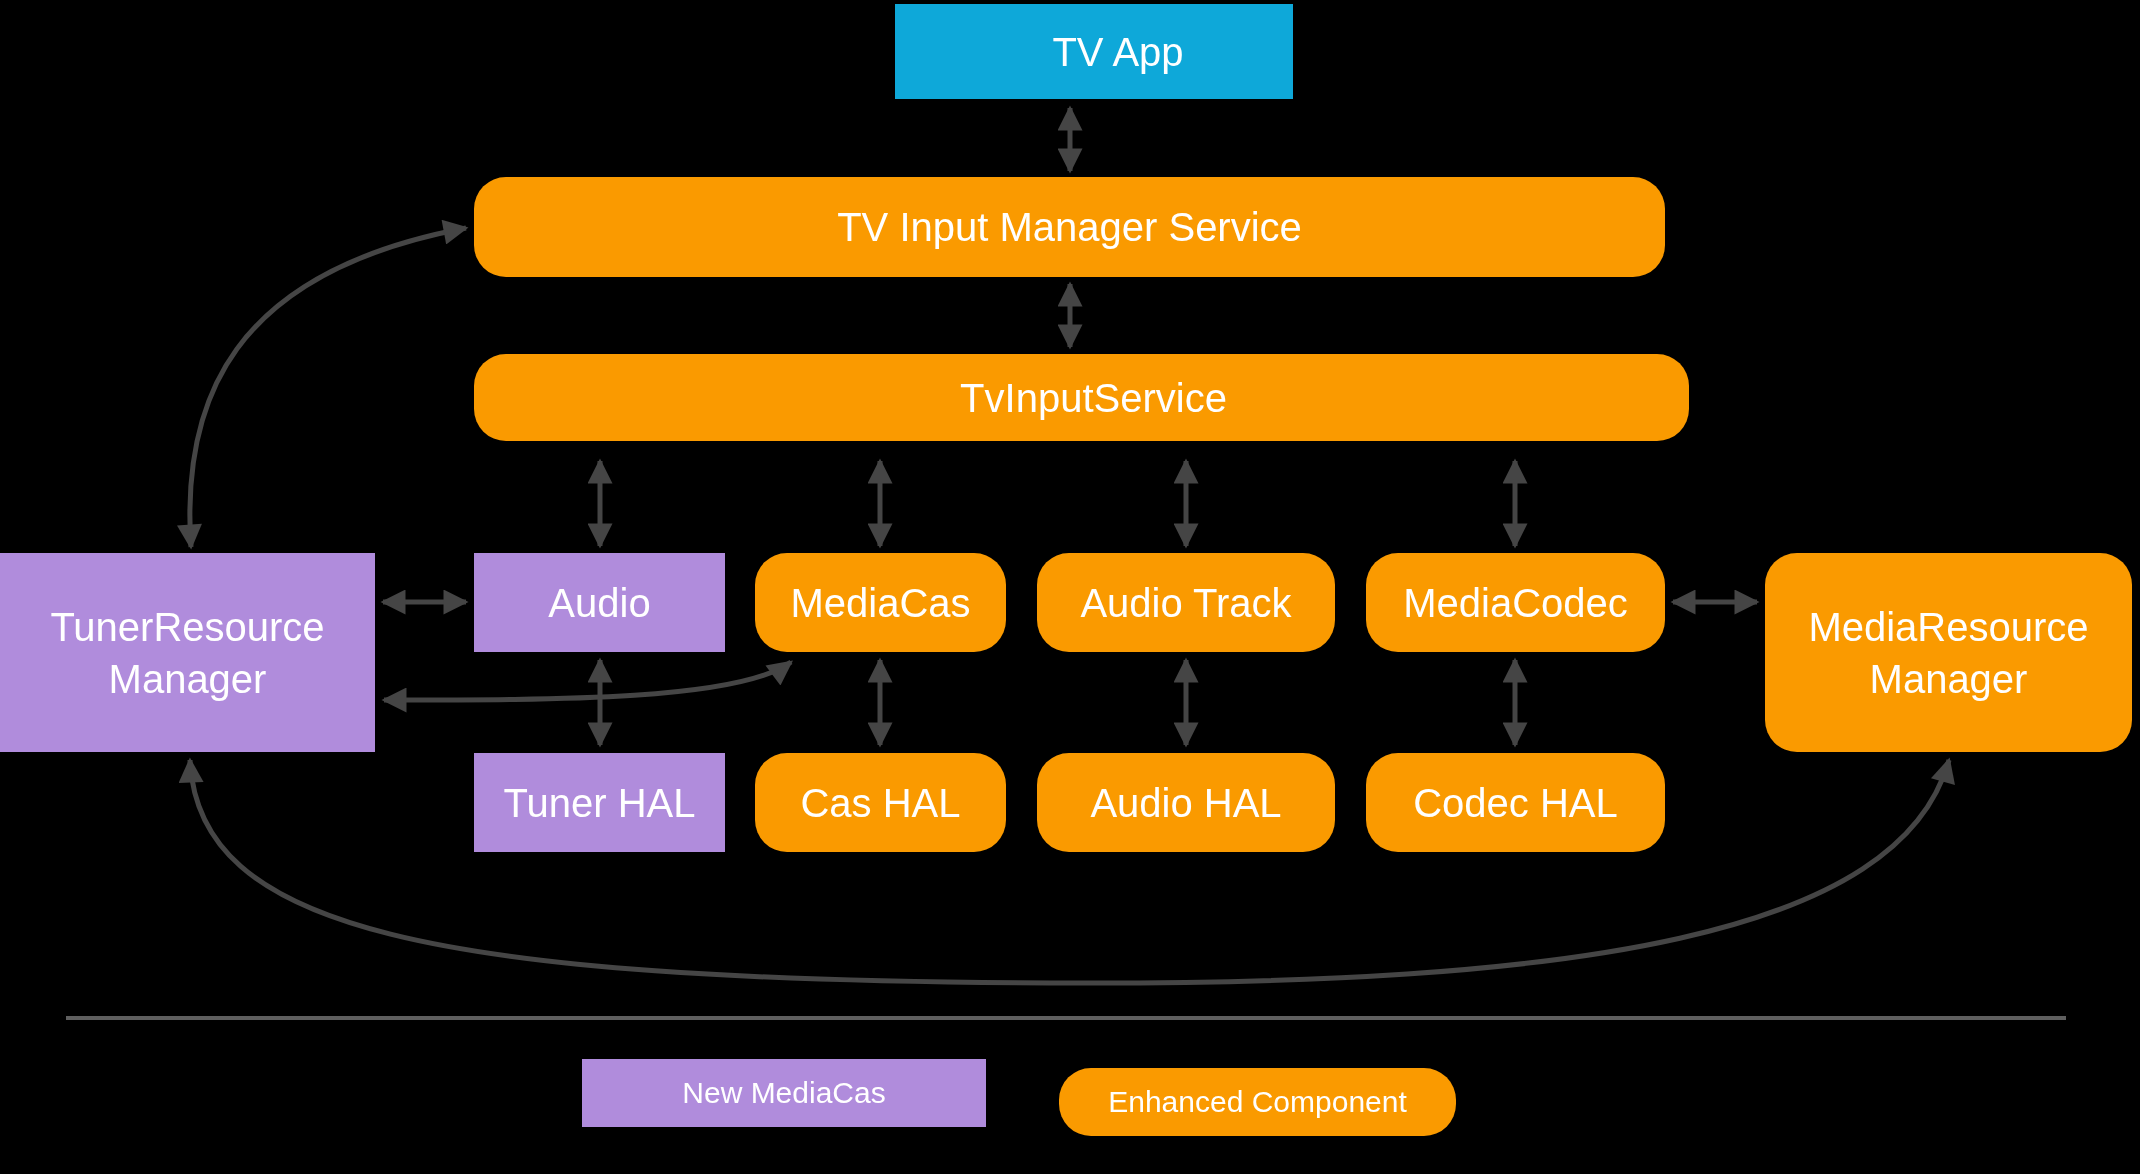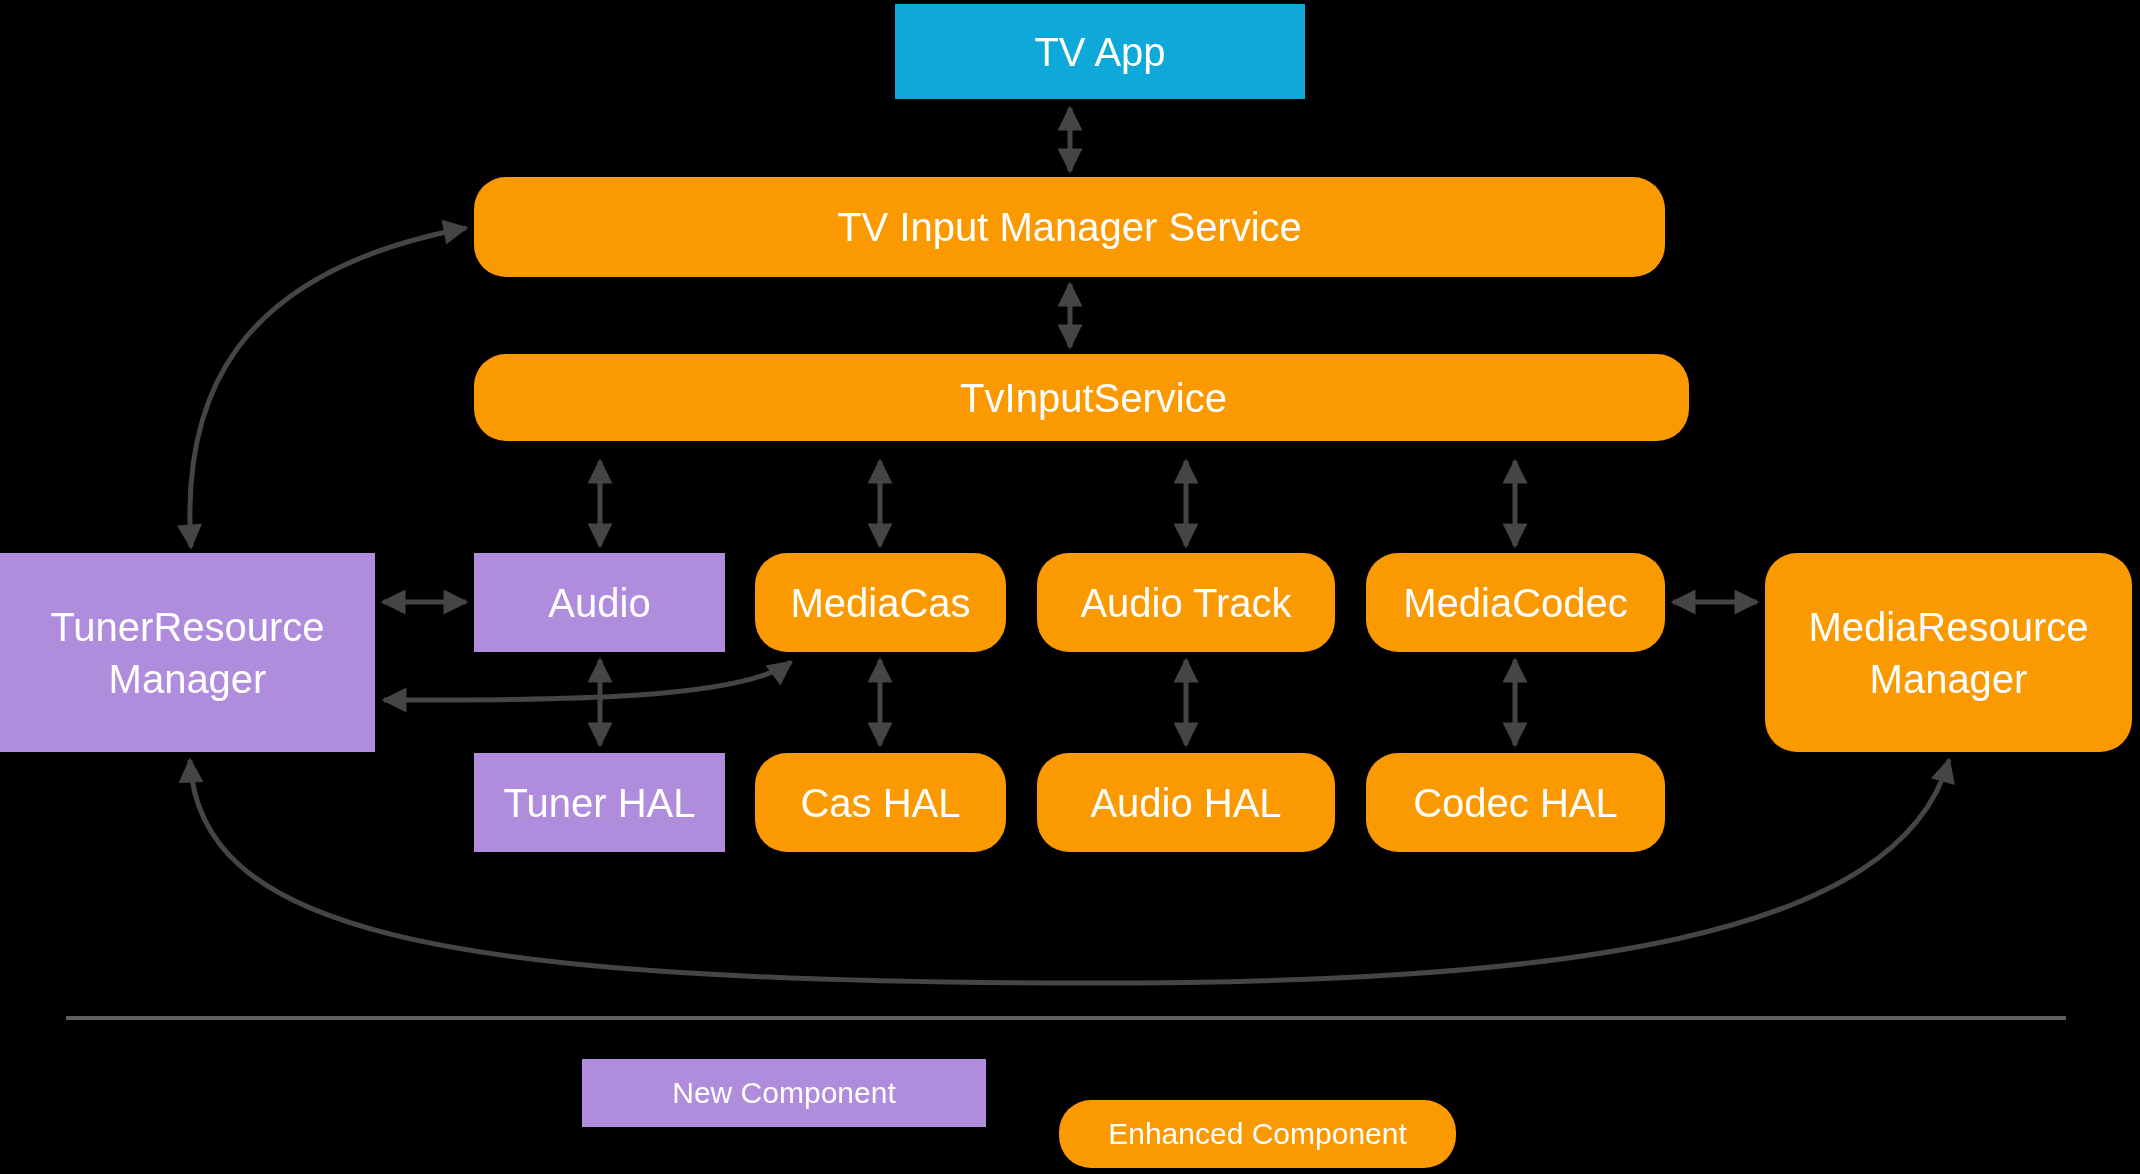--- a/index.html
+++ b/index.html
@@ -60,21 +60,21 @@
 
     <path class="arrow-line" d="M 191 547 C 181 400 232 272 466 228" marker-start="url(#ah)" marker-end="url(#ah)"></path>
 
     <path class="arrow-line" d="M 384 700 C 560 700 740 700 791 662" marker-start="url(#ah)" marker-end="url(#ah)"></path>
 
     <path class="arrow-line" d="M 190 760 C 198 930 430 980 1050 983 C 1580 986 1900 935 1949 760" marker-start="url(#ah)" marker-end="url(#ah)"></path>
 
     <line class="divider-line" x1="66" y1="1018" x2="2066" y2="1018"></line>
   </svg>
 
-  <div class="node c-app" style="left:895px; top:4px; width:410px; height:95px;">TV App</div>
+  <div class="node c-app" style="left:895px; top:4px; width:350px; height:95px;padding-left:48px;">TV App</div>
 
   <div class="node c-enhanced" style="left:474px; top:177px; width:1191px; height:100px;">TV Input Manager Service</div>
 
   <div class="node c-enhanced" style="left:474px; top:354px; width:1191px; height:87px;padding-left:24px;">TvInputService</div>
 
   <div class="node c-new" style="left:474px; top:553px; width:251px; height:99px;">Audio</div>
 
   <div class="node c-enhanced" style="left:755px; top:553px; width:251px; height:99px;">MediaCas</div>
 
   <div class="node c-enhanced" style="left:1037px; top:553px; width:298px; height:99px;">Audio Track</div>
@@ -86,17 +86,17 @@
   <div class="node c-enhanced" style="left:1765px; top:553px; width:367px; height:199px; padding:0 34px; box-sizing:border-box;">MediaResource Manager</div>
 
   <div class="node c-new" style="left:474px; top:753px; width:251px; height:99px;">Tuner HAL</div>
 
   <div class="node c-enhanced" style="left:755px; top:753px; width:251px; height:99px;">Cas HAL</div>
 
   <div class="node c-enhanced" style="left:1037px; top:753px; width:298px; height:99px;">Audio HAL</div>
 
   <div class="node c-enhanced" style="left:1366px; top:753px; width:299px; height:99px;">Codec HAL</div>
 
-  <div class="legend-box c-new" style="left:582px; top:1059px; width:404px; height:68px;">New Component</div>
+  <div class="legend-box c-new" style="left:582px; top:1059px; width:404px; height:68px;">New MediaCas</div>
 
-  <div class="legend-box c-enhanced" style="left:1059px; top:1068px; width:397px; height:68px;margin-top:32px;">Enhanced Component</div>
+  <div class="legend-box c-enhanced" style="left:1059px; top:1068px; width:397px; height:68px;">Enhanced Component</div>
 
 </div>
 
 </body></html>

